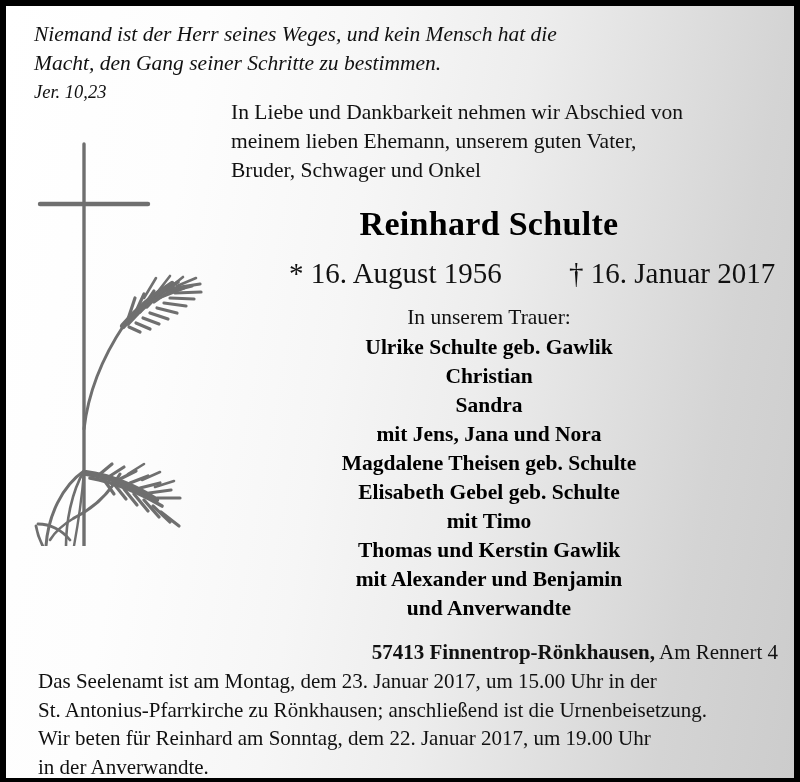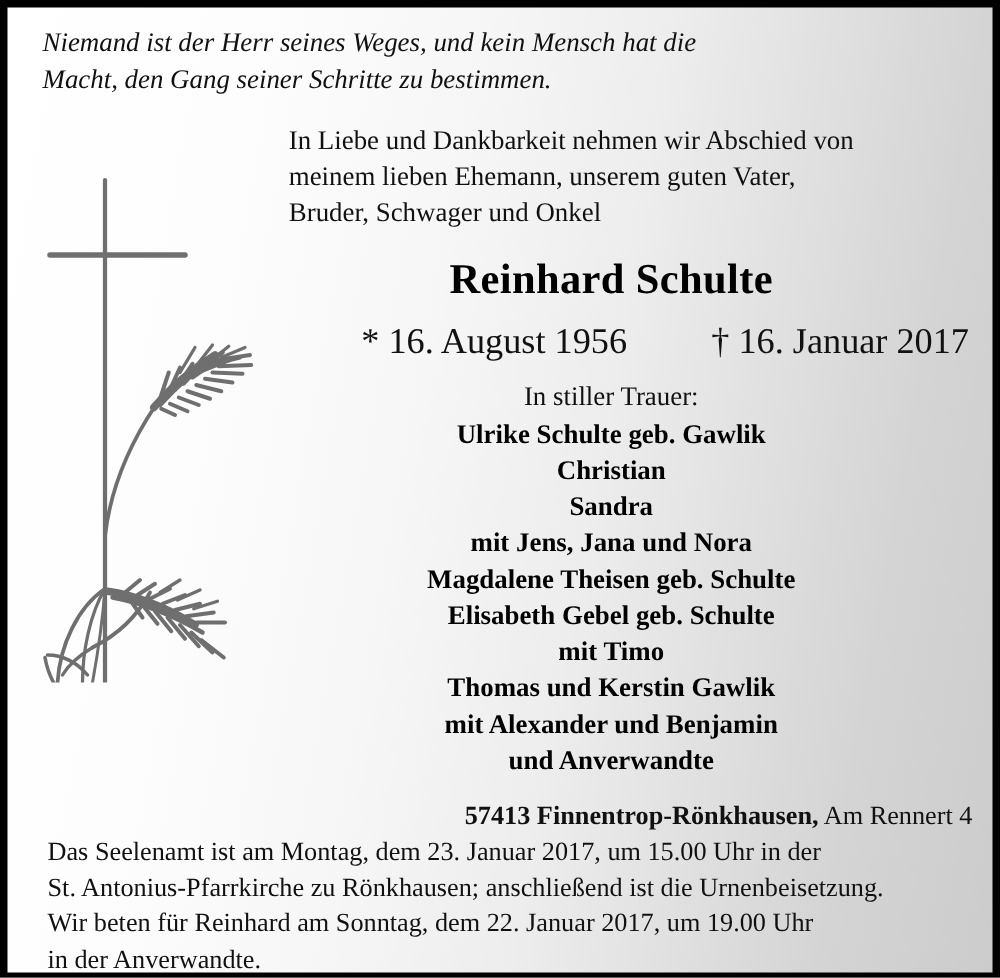--- a/index.html
+++ b/index.html
@@ -147,20 +147,21 @@
 </style>
 </head>
 <body>
 
 <div class="notice">
   <div class="notice-inner">
 
     <div class="epigraph">
       <span>Niemand ist der Herr seines Weges, und kein Mensch hat die</span><br>
       <span>Macht, den Gang seiner Schritte zu bestimmen.</span>
+      <span class="epigraph-ref">Jer. 10,23</span>
     </div>
 
     <div class="illustration">
       <svg width="215" height="420" viewBox="0 0 215 420" xmlns="http://www.w3.org/2000/svg">
         <g stroke="#6f6f6f" fill="none" stroke-linecap="round" stroke-linejoin="round">
 
           <line x1="68" y1="18" x2="68" y2="420" stroke-width="3.4"></line>
 
           <line x1="24" y1="78" x2="132" y2="78" stroke-width="4.4"></line>
         </g>
@@ -247,21 +248,21 @@
       </div>
 
       <div class="deceased-name">Reinhard Schulte</div>
 
       <div class="dates">
         <span class="date-birth">* 16. August 1956</span>
         <span class="date-death">† 16. Januar 2017</span>
       </div>
 
       <div class="mourners">
-        <div class="mourners-heading">In stiller Trauer:</div>
+        <div class="mourners-heading">In unserem Trauer:</div>
         <div id="mourners-list">
             <div class="mourner-line"><span class="nm">Ulrike Schulte</span><span class="nee"> geb. Gawlik</span></div>
             <div class="mourner-line"><span class="nm">Christian</span></div>
             <div class="mourner-line"><span class="nm">Sandra</span></div>
             <div class="mourner-line"><span class="nm">mit Jens, Jana und Nora</span></div>
             <div class="mourner-line"><span class="nm">Magdalene Theisen</span><span class="nee"> geb. Schulte</span></div>
             <div class="mourner-line"><span class="nm">Elisabeth Gebel</span><span class="nee"> geb. Schulte</span></div>
             <div class="mourner-line"><span class="nm">mit Timo</span></div>
             <div class="mourner-line"><span class="nm">Thomas und Kerstin Gawlik</span></div>
             <div class="mourner-line"><span class="nm">mit Alexander und Benjamin</span></div>

